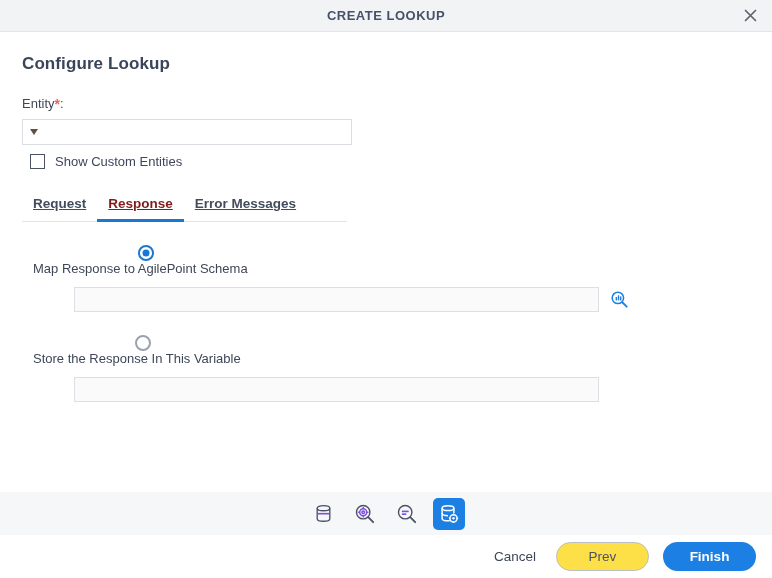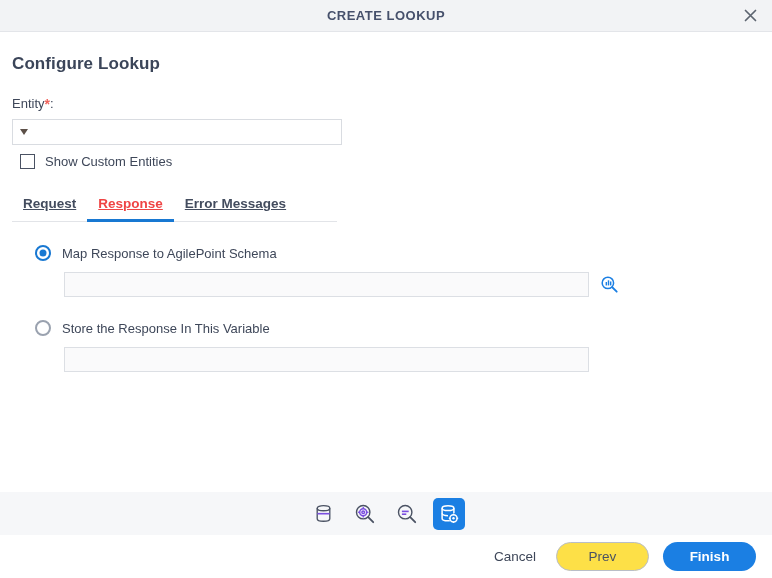--- a/index.html
+++ b/index.html
@@ -42,21 +42,21 @@
     display: flex;
     align-items: center;
     justify-content: center;
     cursor: pointer;
     color: #5d6470;
   }
   .close-btn svg { display: block; }
 
   
   .content {
-    padding: 0 12px;
+    padding: 0 22px;
     position: relative;
     height: 461px;
     box-sizing: border-box;
   }
   .section-title {
     font-size: 17px;
     font-weight: bold;
     color: #3b4559;
     margin: 0;
     padding-top: 22px;
@@ -145,31 +145,32 @@
     font-weight: bold;
     color: #434c5e;
     padding: 5px 11px 8px 11px;
     cursor: pointer;
     border-bottom: 3px solid transparent;
     margin-bottom: -1px;
     white-space: nowrap;
     text-decoration: underline;
   }
   .tab.active {
-    color: #ef4444;
+    color: #7f1d1d;
     border-bottom-color: #1878d2;
   }
 
   
   .radio-row {
     display: flex;
     align-items: center;
     margin-top: 23px;
     cursor: pointer;
     width: max-content;
+    flex-direction: column;
   }
   .radio {
     width: 16px;
     height: 16px;
     border-radius: 50%;
     border: 2px solid #9aa2af;
     box-sizing: border-box;
     background: #fff;
     margin-left: 23px;
     position: relative;

